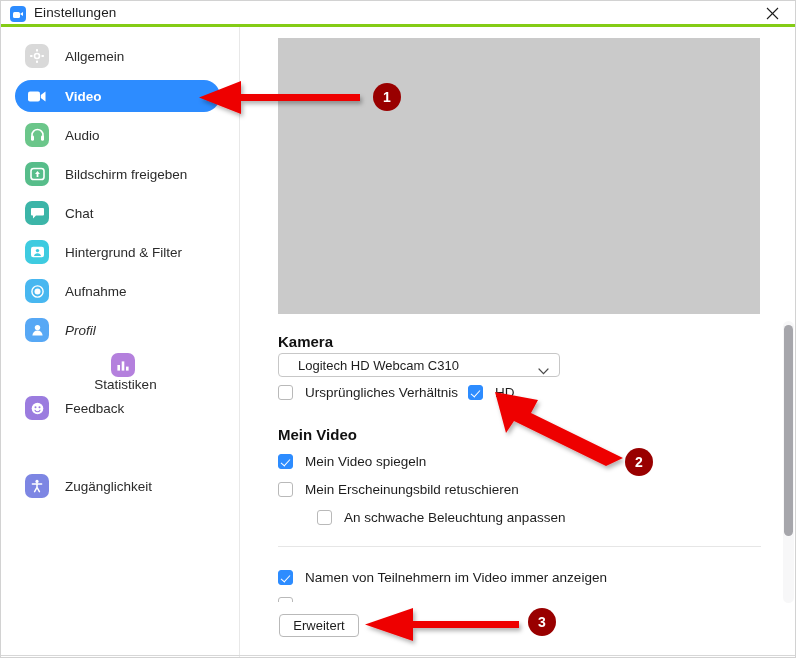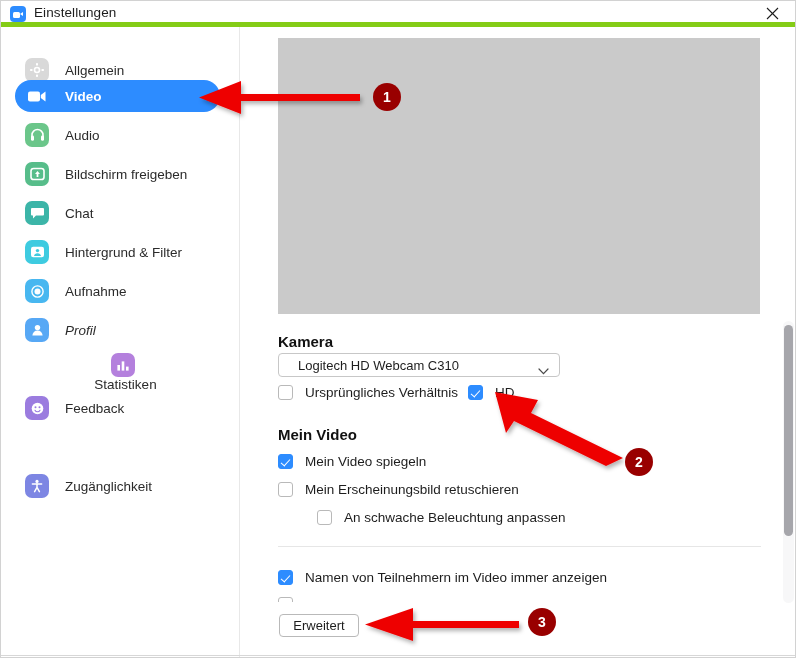--- a/index.html
+++ b/index.html
@@ -20,21 +20,21 @@
     border: 1px solid #d2d2d2;
     overflow: hidden;
   }
 
   
   #titlebar {
     position: absolute;
     left: 0; top: 0;
     width: 794px; height: 26px;
     background: #ffffff;
-    border-bottom: 5px solid #84cc16;
+    border-bottom: 3px solid #84cc16;
   }
   #zoom-logo {
     position: absolute;
     left: 9px; top: 5px;
     width: 16px; height: 16px;
     border-radius: 4px;
     background: #2d8cff;
   }
   #zoom-logo .cam-body {
     position: absolute;
@@ -281,21 +281,21 @@
     <div id="close-btn">
       <svg width="13" height="13" viewBox="0 0 13 13">
         <line x1="1" y1="1" x2="12" y2="12" stroke="#1d1d1d" stroke-width="1.1"></line>
         <line x1="12" y1="1" x2="1" y2="12" stroke="#1d1d1d" stroke-width="1.1"></line>
       </svg>
     </div>
   </div>
 
   <div id="sidebar">
 
-    <div class="nav-item" style="top:27px;text-align:right;">
+    <div class="nav-item" style="top:13px;text-align:right;">
       <span class="nav-icon" style="background:#d9d9d9;">
         <svg width="14" height="14" viewBox="0 0 14 14">
           <circle cx="7" cy="7" r="2.5" fill="none" stroke="#fff" stroke-width="1.6"></circle>
           <g fill="#fff">
             <rect x="6" y="0" width="2" height="2.6" rx=".7"></rect>
             <rect x="6" y="11.4" width="2" height="2.6" rx=".7"></rect>
             <rect x="0" y="6" width="2.6" height="2" rx=".7"></rect>
             <rect x="11.4" y="6" width="2.6" height="2" rx=".7"></rect>
           </g>
         </svg>

